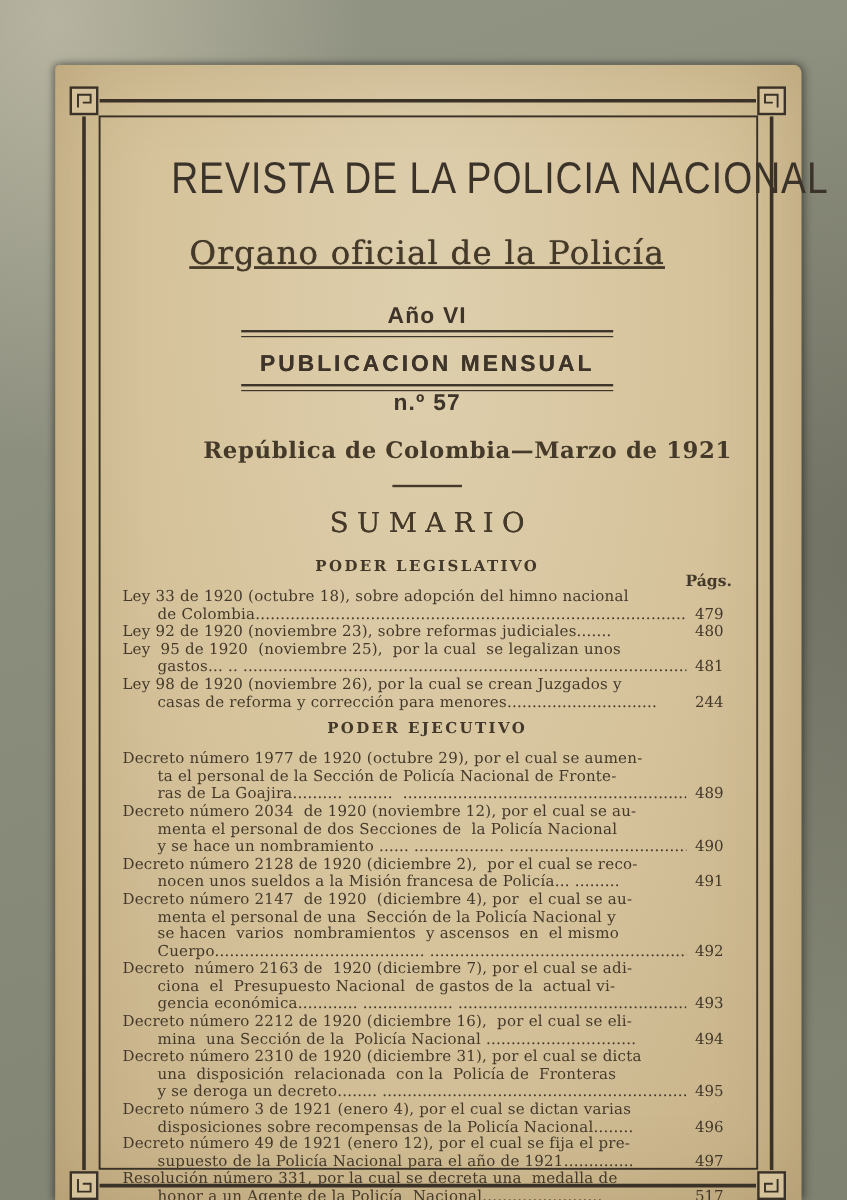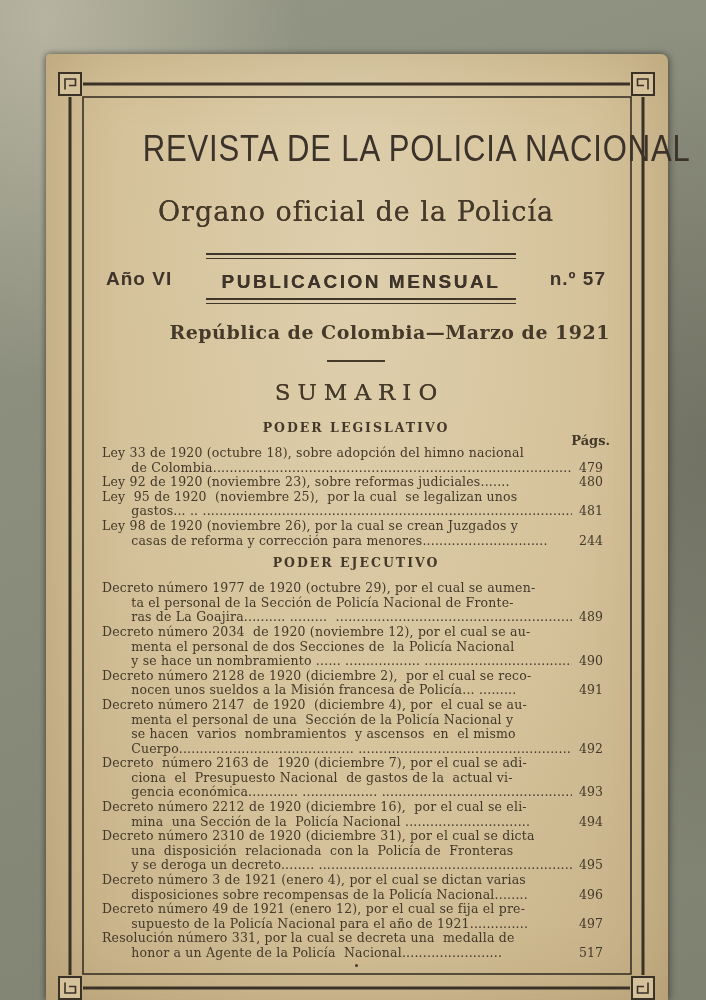--- a/index.html
+++ b/index.html
@@ -35,24 +35,25 @@
   .title {
     margin-top:26px; white-space:nowrap;
     font-family:"Liberation Sans", sans-serif; font-weight:400;
     font-size:37px; letter-spacing:1px; color:#3b332a;
     transform:scaleX(.84); transform-origin:center;
   }
   .subtitle {
     margin-top:26px; font-family:"DejaVu Serif", serif;
     font-size:27px; letter-spacing:1px; color:#453a2a;
     text-shadow:0 0 .6px #453a2a;
+    text-decoration:underline;
   }
   .pub-row {
     display:flex; align-items:center; justify-content:space-between;
-    margin-top:26px; padding:0 4px;
+    margin-top:26px; padding:0 4px;flex-direction:column;
   }
   .pub-side {
     font-family:"Liberation Sans", sans-serif; font-weight:bold;
     font-size:19px; letter-spacing:1px; color:#3e342a;
   }
   .pub-center { width:310px; }
   .dbl-rule { height:3px; border-top:2.5px solid #3e352b; border-bottom:1px solid #3e352b; }
   .pub-text {
     margin:12px 0 5px; font-family:"Liberation Sans", sans-serif; font-weight:bold;
     font-size:19px; letter-spacing:2.5px; color:#3e342a; text-shadow:0 0 .5px #3e342a;

